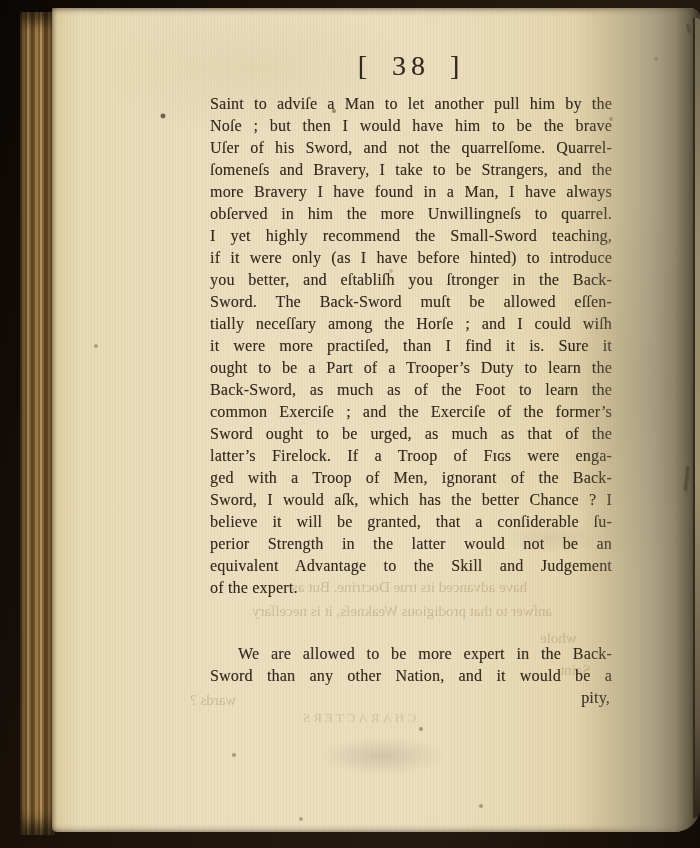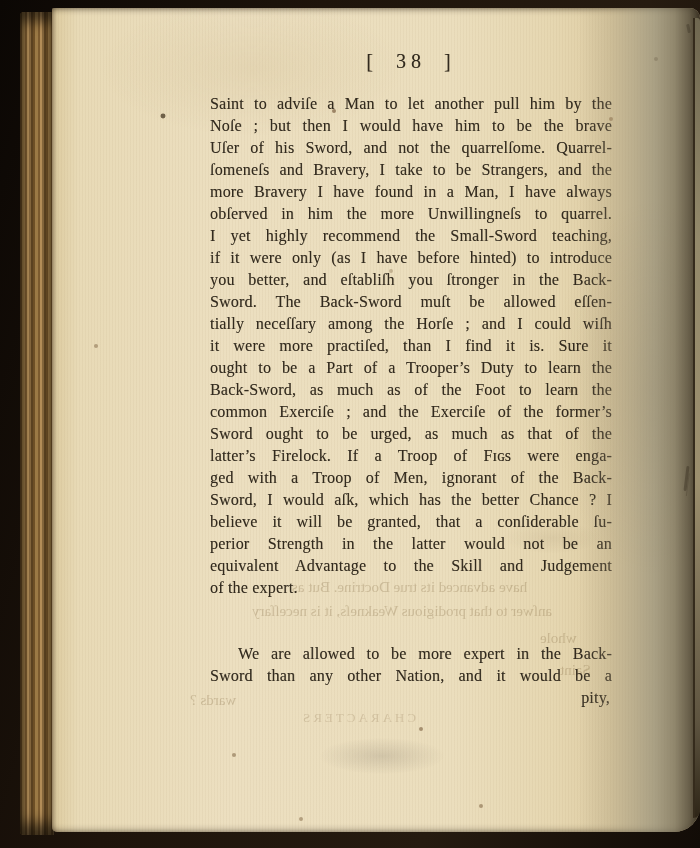--- a/index.html
+++ b/index.html
@@ -66,21 +66,21 @@
 
   
   .textblock {
     position:absolute; left:158px; top:0; width:402px; height:100%;
     color:#322a1e;
     font-size:16px; letter-spacing:.2px;
     text-shadow:.3px .3px .3px rgba(50,42,30,.35);
   }
   .pagenum {
     position:absolute; top:42px; left:0; width:100%;
-    text-align:center; font-size:20px; letter-spacing:5px; word-spacing:8px;
+    text-align:center; font-size:28px; letter-spacing:5px; word-spacing:8px;
   }
   .para1 { position:absolute; top:85px; left:0; width:100%; }
   .para2 { position:absolute; top:635px; left:0; width:100%; }
   .line { height:22px; line-height:22px; overflow:hidden; }
   .j { text-align:justify; text-align-last:justify; }
   .indent { text-indent:28px; }
   .catchword { position:absolute; top:679px; right:2px; height:22px; line-height:22px; }
 
   
   .bleed {

